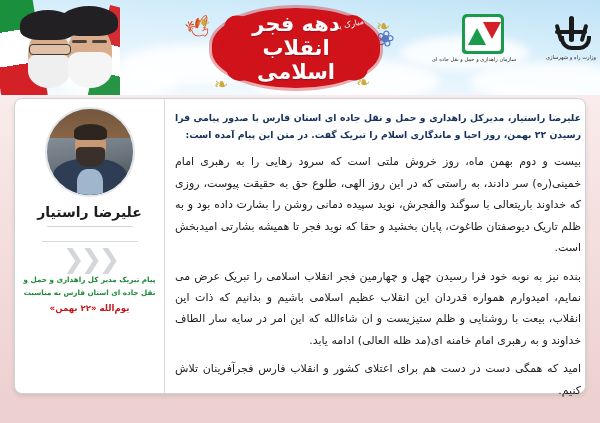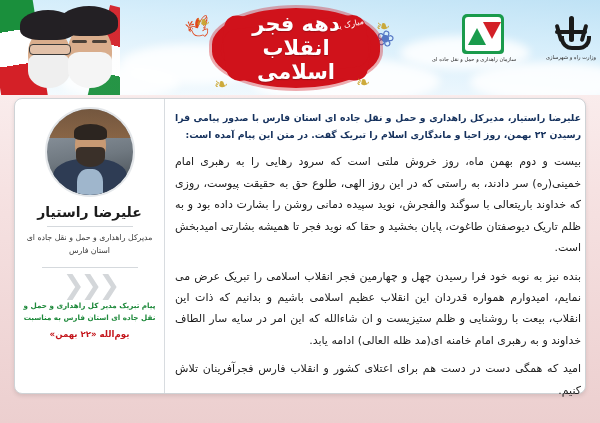--- a/index.html
+++ b/index.html
@@ -490,21 +490,20 @@
         <span class="av-bg"></span>
         <span class="av-wood"></span>
         <span class="av-suit"></span>
         <span class="av-shirt"></span>
         <span class="av-head"></span>
         <span class="av-beard"></span>
         <span class="av-hair"></span>
       </div>
       <div class="person-name">علیرضا راستیار</div>
       <div class="name-rule"></div>
-      <div class="person-title">مدیرکل راهداری و حمل و نقل جاده ای استان فارس</div>
       <div class="side-rule"></div>
       <div class="chevrons">❮❮❮</div>
       <div class="promo">
         <span>پیام تبریک مدیر کل راهداری و حمل و نقل جاده ای استان فارس به مناسبت</span>
         <span class="promo-highlight">یوم‌الله «۲۲ بهمن»</span>
       </div>
     </div>
   </div>
 
 

